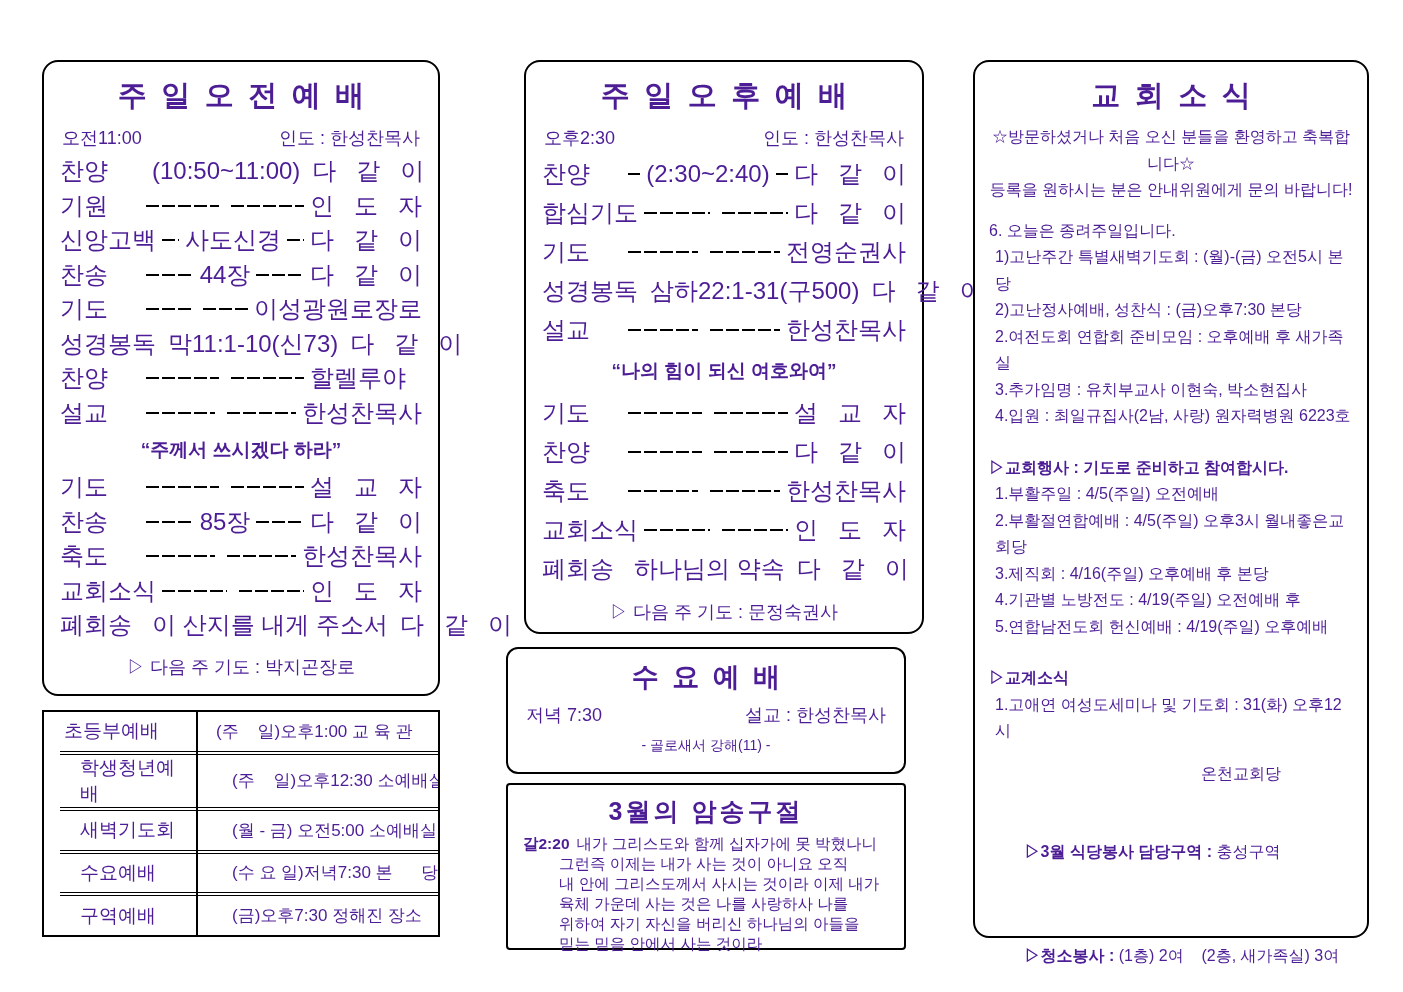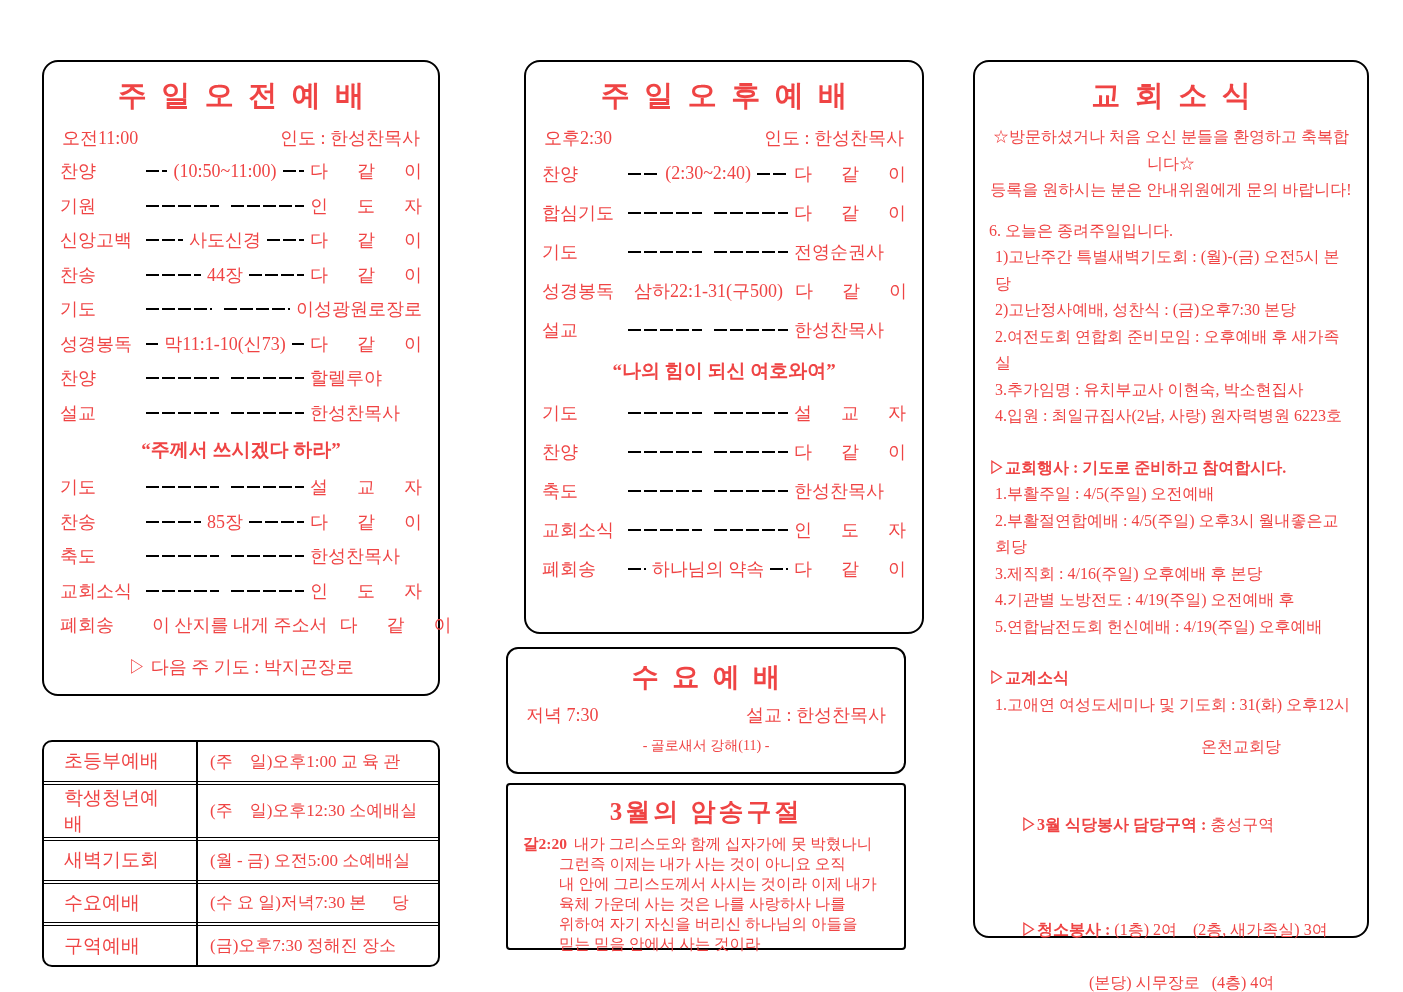--- a/index.html
+++ b/index.html
@@ -1,33 +1,33 @@
 <!DOCTYPE html>
 <html><head>
 <meta charset="utf-8">
 <style>
   html,body { margin:0; padding:0; background:#ffffff; }
   .page { position:relative; width:1403px; height:992px; background:#fff;
-          font-family:Liberation Serif, serif; color:#ef4444; }
+          font-family:Liberation Sans, sans-serif; color:#4c1d95; }
   .box { position:absolute; border:2px solid #000; border-radius:16px;
          background:#fff; box-sizing:border-box; }
 
   
   #box-morning   { left:42px;  top:60px;  width:398px; height:636px; padding:10px 16px; }
   #box-afternoon { left:524px; top:60px;  width:400px; height:574px; padding:10px 16px; }
   #box-wednesday { left:506px; top:647px; width:400px; height:127px; padding:8px 16px; border-radius:12px; }
   #box-verse     { left:506px; top:783px; width:400px; height:167px; padding:8px 13px; border-radius:4px; }
-  #box-schedule  { left:42px;  top:740px; width:398px; height:227px; border-radius:10px; }
+  #box-schedule  { left:42px;  top:710px; width:398px; height:227px; border-radius:0; }
   #box-news      { left:973px; top:60px;  width:396px; height:878px; padding:10px 14px; }
 
   .svc-title { text-align:center; font-weight:bold; font-size:29px;
                letter-spacing:0.5em; text-indent:0.5em; margin:4px 0 10px; }
   .svc-head  { display:flex; justify-content:space-between; font-size:18px;
                padding:0 2px; margin-bottom:4px;gap:24px; }
-  .svc-line  { display:flex; align-items:center; font-size:18px; height:34.5px; }
+  .svc-line  { display:flex; align-items:center; font-size:24px; height:34.5px; }
   #box-afternoon .svc-line { height:39px; }
   .svc-label { flex:0 0 80px; text-align:justify; text-align-last:justify; white-space:nowrap; }
   .svc-center{ white-space:nowrap; }
   .svc-center:empty { display:none; }
   .svc-right { flex:0 0 auto; min-width:112px; text-align:justify; text-align-last:justify; }
   .dash { flex:1 1 20px; height:2px; margin:0 6px; align-self:center;
           background:repeating-linear-gradient(90deg,#000 0 13px,transparent 13px 16px); }
   .sermon { text-align:center; font-weight:bold; font-size:19px; height:40px;
             display:flex; align-items:center; justify-content:center; }
   #box-afternoon .sermon { height:44px; }
@@ -40,24 +40,24 @@
   
   .verse-title { text-align:center; font-weight:bold; font-size:25px;
                  letter-spacing:0.12em; margin:2px 0 6px; }
   .verse-line  { font-size:15.5px; line-height:20px; padding-left:38px; white-space:nowrap; }
   .verse-line.first { padding-left:2px; }
   .verse-ref   { font-weight:bold; margin-right:7px; }
 
   
   #box-schedule { display:flex; flex-direction:column; overflow:hidden; }
   .sch-row { display:flex; align-items:center; flex:1; }
-  .sch-row + .sch-row { border-top:4px double #000; }
+  .sch-row + .sch-row { border-top:4px double #000;margin-left:16px; }
   .sch-name { flex:0 0 152px; box-sizing:border-box; padding:0 20px; font-size:19px;
               text-align:justify; text-align-last:justify; }
-  .sch-info { flex:1; padding-left:14px; font-size:17px; white-space:pre; }
+  .sch-info { flex:1; padding-left:20px; font-size:17px; white-space:pre; }
   .sch-divider { position:absolute; left:152px; top:0; bottom:0; width:2px; background:#000; }
 
   
   #box-news .svc-title { margin:4px 0 8px; }
   .news-line { font-size:16px; line-height:26.5px; white-space:pre-wrap; }
   .welcome   { text-align:center; }
   .news-sec  { margin-top:25px; }
   .news-sec.first { margin-top:14px; }
   .bold  { font-weight:bold; }
   .ind   { padding-left:6px; }
@@ -272,20 +272,21 @@
       <span class="svc-right">인 도 자</span>
     </div>
     <div class="svc-line">
       <span class="svc-label">폐회송</span>
       <span class="dash"></span>
       <span class="svc-center">하나님의 약속</span>
       <span class="dash"></span>
       <span class="svc-right">다 같 이</span>
     </div>
 
+    <div class="next-week">▷ 다음 주 기도 : 문정숙권사</div>
   </div>
 
   <div class="box" id="box-wednesday">
     <div class="svc-title">수요예배</div>
     <div class="svc-head">
       <span>저녁 7:30</span>
       <span>설교 : 한성찬목사</span>
     </div>
     <div class="wed-topic">- 골로새서 강해(11) -</div>
   </div>

